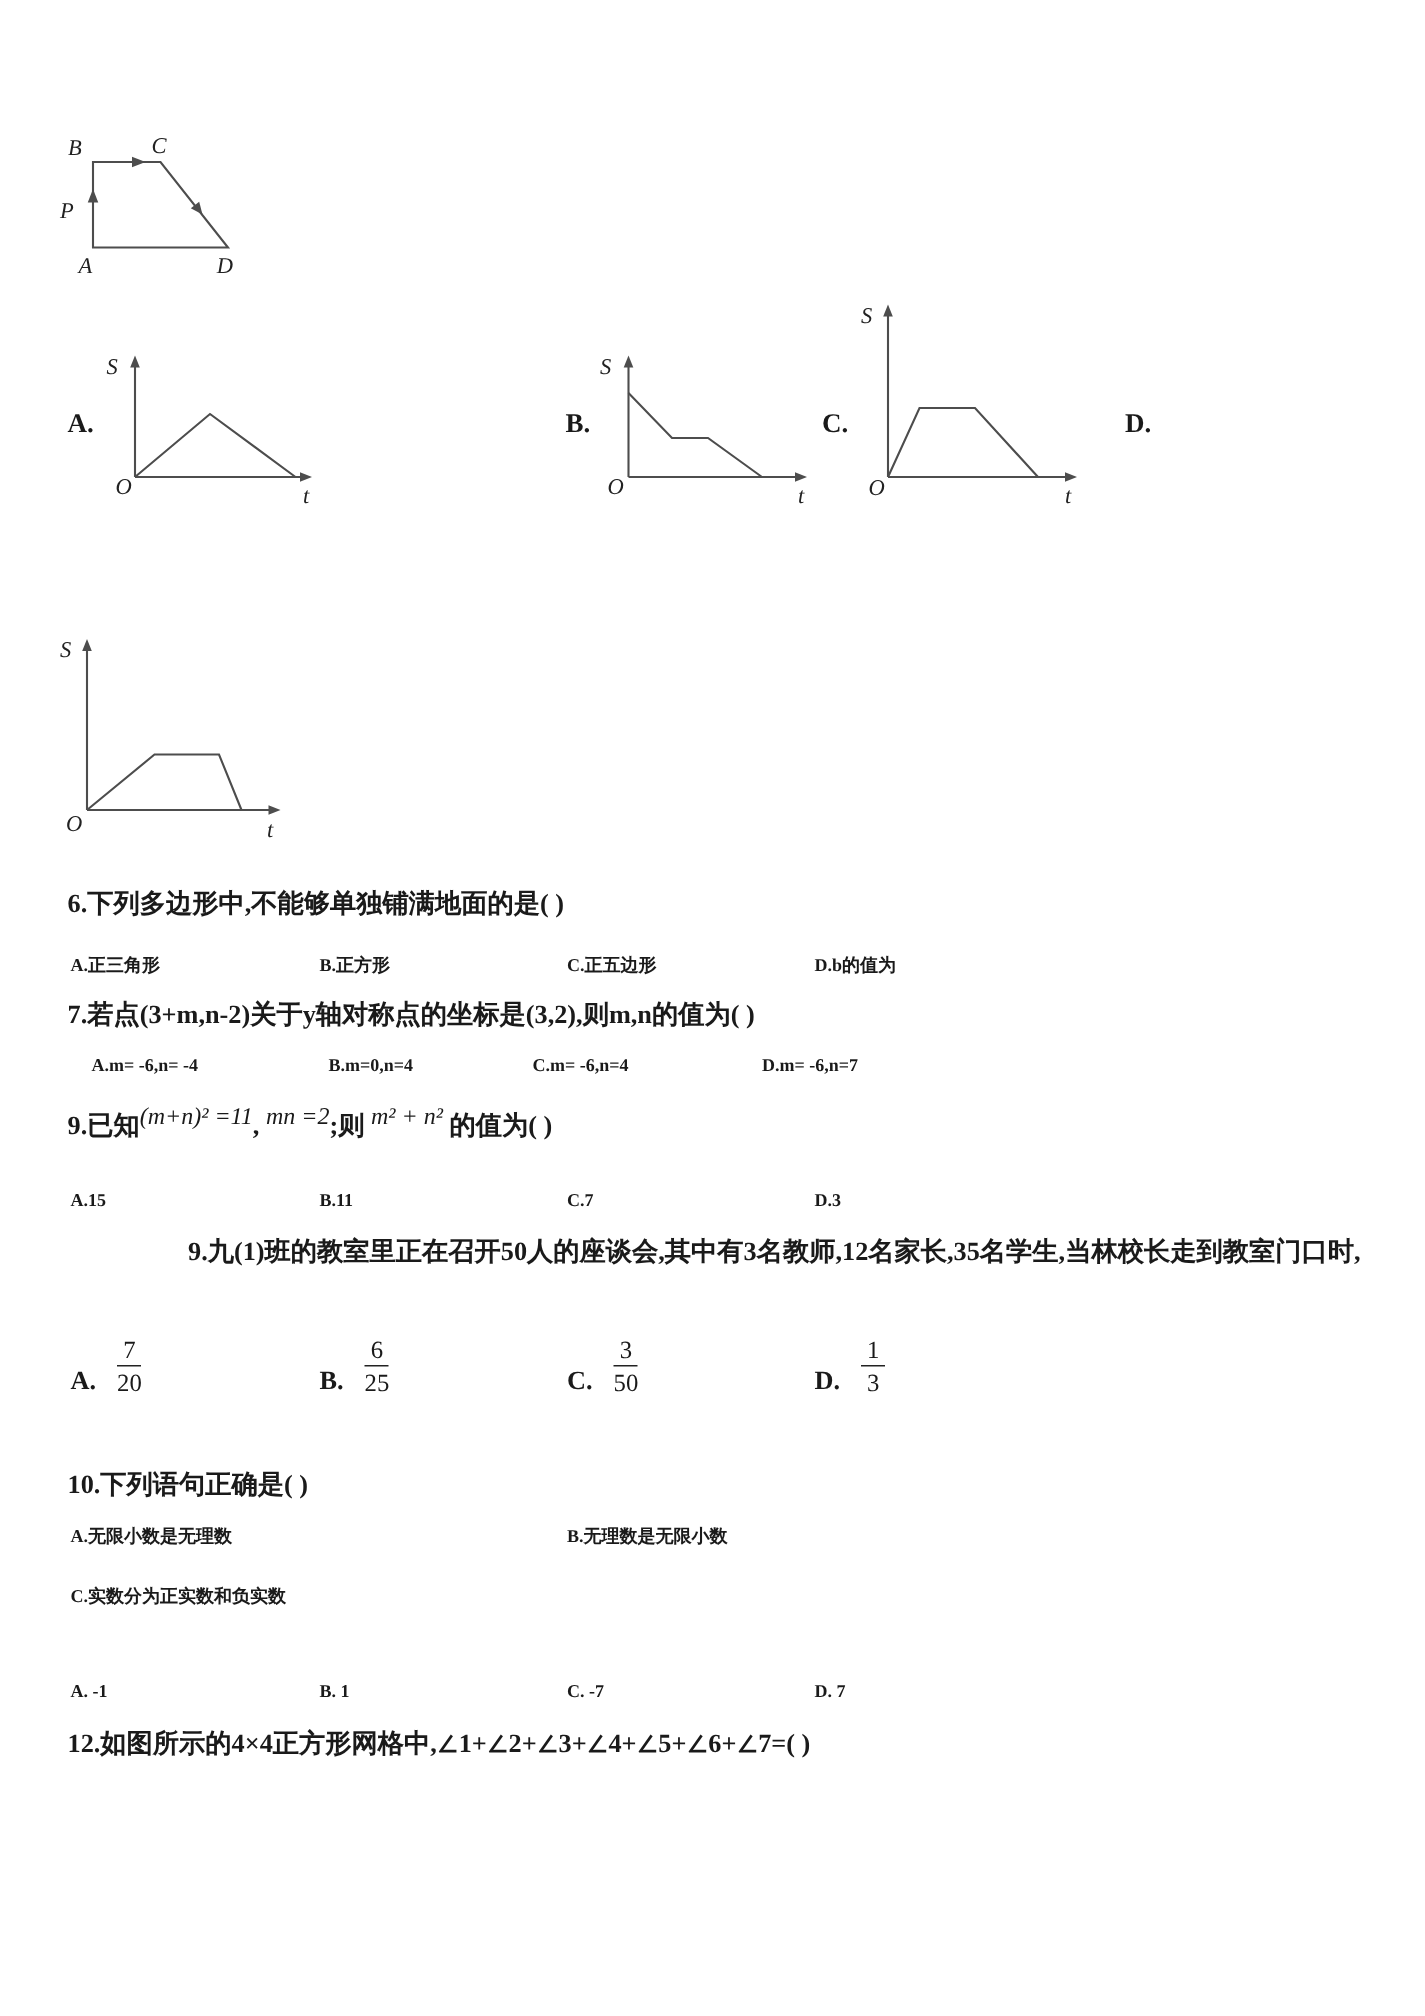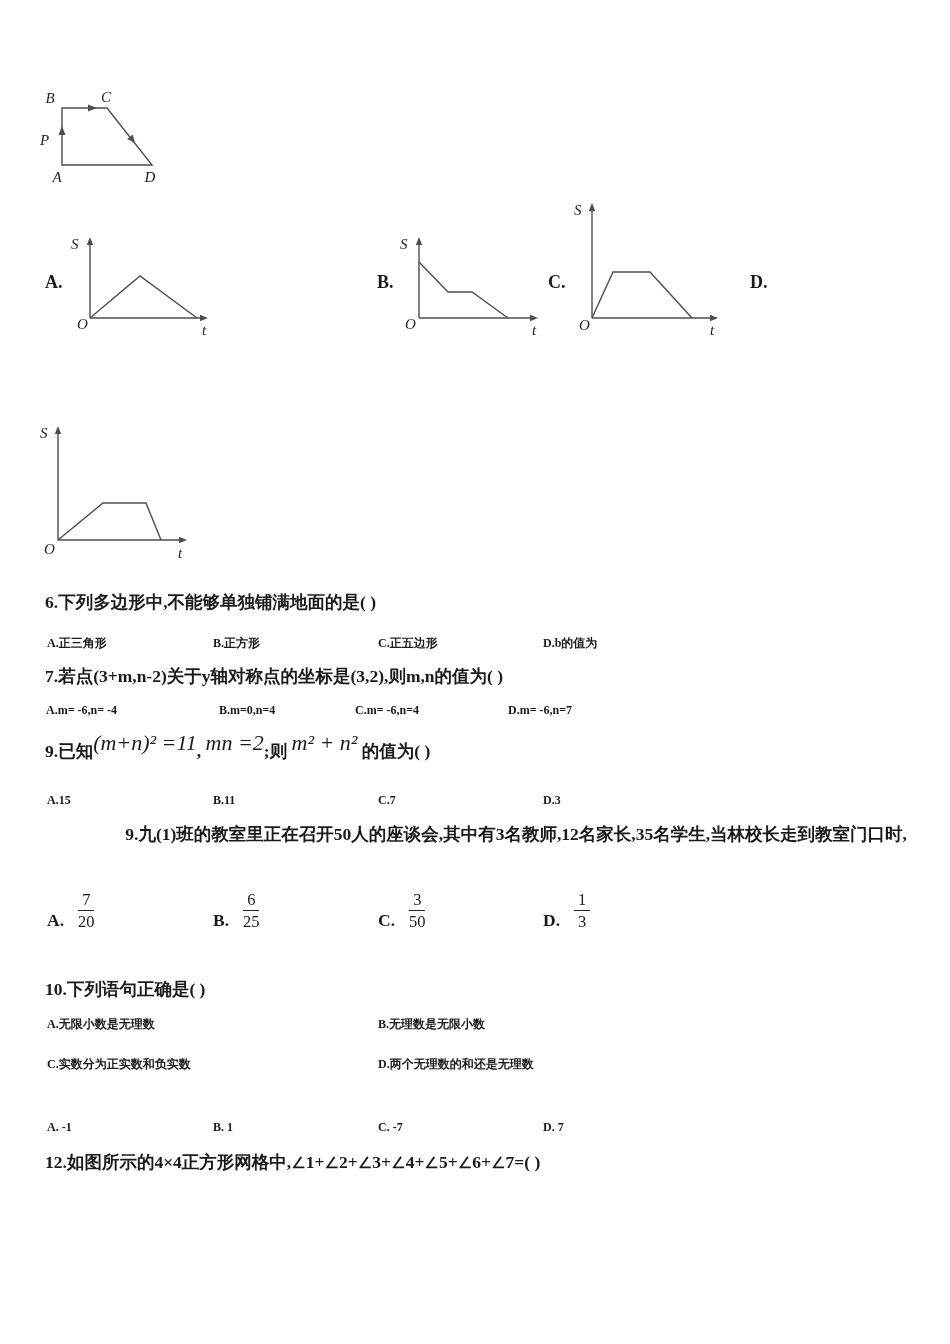--- a/index.html
+++ b/index.html
@@ -12,22 +12,22 @@
   .fig path,.fig line,.fig polyline{fill:none;stroke:#4d4d4d;stroke-width:1.4;}
   .fig polygon{fill:#4d4d4d;stroke:none;}
   .fig text{font-family:"Liberation Serif",serif;font-style:italic;font-size:15px;fill:#222;font-weight:400;}
   .graph-label{position:absolute;font-weight:700;font-size:18px;white-space:nowrap;}
   
   .qarea{position:absolute;left:45px;top:580px;width:862px;height:764px;}
   .row{position:absolute;left:0;width:100%;height:26px;}
   .stem{font-weight:700;font-size:17.5px;line-height:24px;white-space:nowrap;}
   .opt{position:absolute;top:0;font-weight:700;font-size:12px;line-height:24px;white-space:nowrap;}
   .c1{left:2px;} .c2{left:168px;} .c3{left:333px;} .c4{left:498px;}
-  .q7row .c1{left:1px;text-align:center;} .q7row .c2{left:174px;} .q7row .c3{left:310px;} .q7row .c4{left:463px;}
-  .math{font-family:"Liberation Serif",serif;font-style:italic;font-weight:400;font-size:22px;}
+  .q7row .c1{left:16px;text-align:center;} .q7row .c2{left:174px;} .q7row .c3{left:310px;} .q7row .c4{left:463px;}
+  .math{font-family:"Liberation Serif",serif;font-style:italic;font-weight:400;font-size:16px;}
   .raised{position:relative;top:-7px;}
   .fopt{position:absolute;top:0;display:inline-flex;align-items:flex-end;}
   .fopt .letter{font-weight:700;font-size:17.5px;line-height:22px;}
   .frac{display:inline-flex;flex-direction:column;align-items:center;margin-left:14px;
         font-weight:400;font-size:16.5px;line-height:19px;}
   .frac .num{border-bottom:1.3px solid #222;padding:0 4px 1px 4px;}
   .frac .den{padding-top:1px;}
 </style>
 </head>
 <body>
@@ -165,21 +165,20 @@
 
     <div class="row" style="top:397px;">
       <span class="stem">10.下列语句正确是( )</span>
     </div>
     <div class="row" style="top:432px;">
       <span class="opt c1"><span>A.</span><span>无限小数是无理数</span></span>
       <span class="opt c3"><span>B.</span><span>无理数是无限小数</span></span>
     </div>
     <div class="row" style="top:472px;">
       <span class="opt c1"><span>C.</span><span>实数分为正实数和负实数</span></span>
-      <span class="opt c3"><span>D.</span><span>两个无理数的和还是无理数</span></span>
     </div>
 
     <div class="row" style="top:535px;">
       <span class="opt c1"><span>A.</span> <span>-1</span></span>
       <span class="opt c2"><span>B.</span> <span>1</span></span>
       <span class="opt c3"><span>C.</span> <span>-7</span></span>
       <span class="opt c4"><span>D.</span> <span>7</span></span>
     </div>
 
     <div class="row" style="top:570px;">

